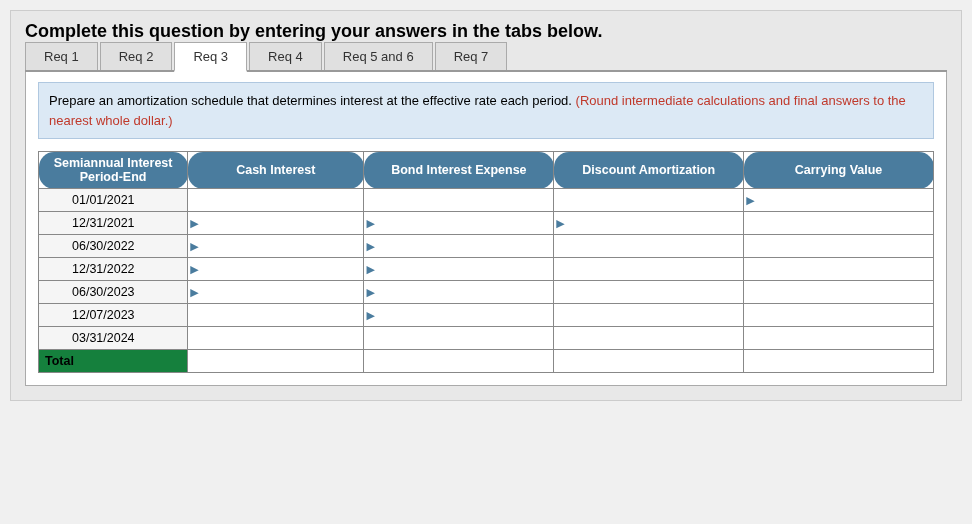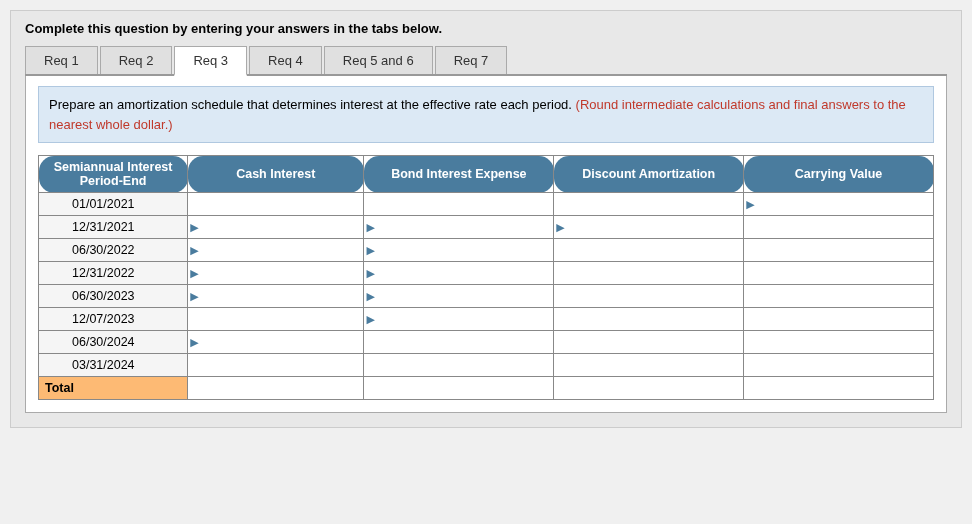--- a/index.html
+++ b/index.html
@@ -10,22 +10,21 @@
       padding: 10px;
     }
     .outer-container {
       background: #e8e8e8;
       border: 1px solid #ccc;
       padding: 10px 14px 14px 14px;
       max-width: 960px;
     }
     .instruction {
       font-weight: bold;
-      font-size: 13px;
-      margin-bottom: 10px;
+      font-size: 18px;
     }
     .tabs-row {
       display: flex;
       flex-direction: row;
       border-bottom: 2px solid #999;
       margin-bottom: 0;
     }
     .tab {
       padding: 6px 18px;
       background: #e0e0e0;
@@ -80,21 +79,21 @@
       background: #ffffff;
       vertical-align: middle;
     }
     td.period-cell {
       font-weight: normal;
       background: #f5f5f5;
       padding-left: 33px;
     }
     td.total-cell {
       font-weight: bold;
-      background: #fdba74;
+      background: #15803d;
     }
     td.input-cell {
       background: #ffffff;
       position: relative;
     }
     .input-arrow {
       color: #4a7c9e;
       font-size: 11px;
       position: absolute;
       left: 2px;
@@ -183,27 +182,20 @@
             <td class="input-cell" style="position: relative;"></td>
           </tr>
           <tr>
             <td class="period-cell">12/07/2023</td>
             <td class="input-cell" style="position: relative;"></td>
             <td class="input-cell" style="position: relative;"><span class="input-arrow">▶</span><input class="cell-input" type="text" style=""></td>
             <td class="input-cell" style="position: relative;"></td>
             <td class="input-cell" style="position: relative;"></td>
           </tr>
           <tr>
-            <td class="period-cell">06/30/2024</td>
-            <td class="input-cell" style="position: relative;"><span class="input-arrow">▶</span><input class="cell-input" type="text" style=""></td>
-            <td class="input-cell" style="position: relative;"></td>
-            <td class="input-cell" style="position: relative;"></td>
-            <td class="input-cell" style="position: relative;"></td>
-          </tr>
-          <tr>
             <td class="period-cell">03/31/2024</td>
             <td class="input-cell" style="position: relative;"></td>
             <td class="input-cell" style="position: relative;"></td>
             <td class="input-cell" style="position: relative;"></td>
             <td class="input-cell" style="position: relative;"></td>
           </tr>
           <tr>
             <td class="total-cell">Total</td>
             <td class="input-cell" style="position: relative;"></td>
             <td class="input-cell" style="position: relative;"></td>

